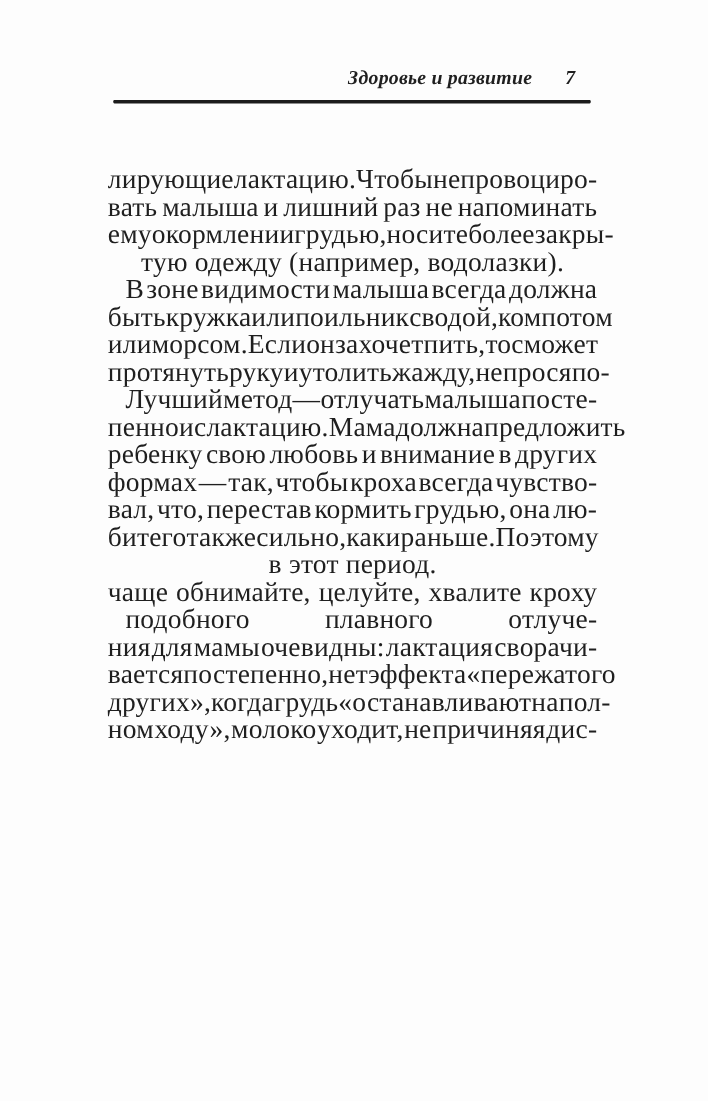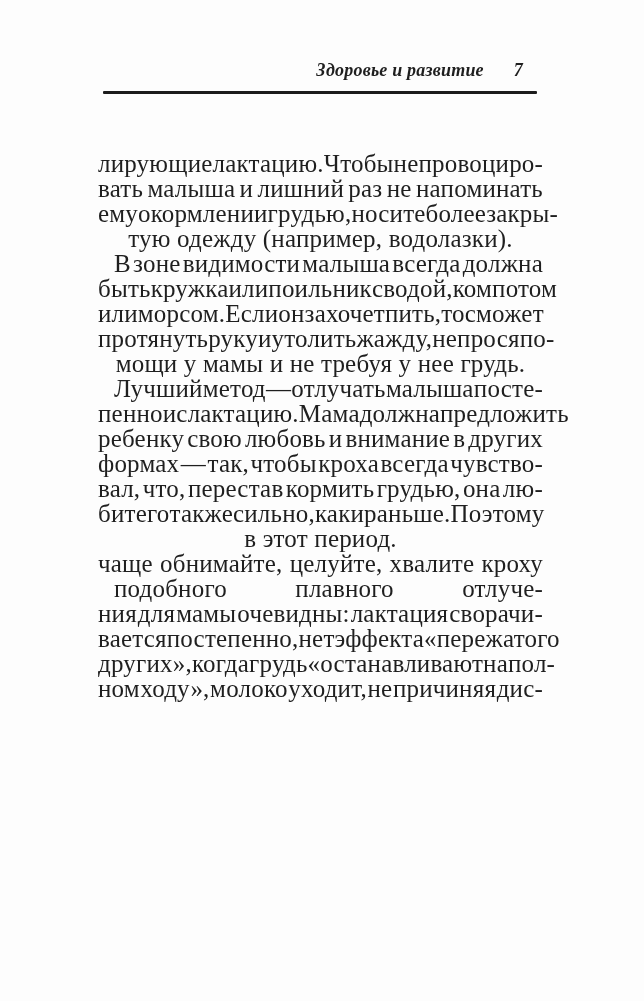--- a/index.html
+++ b/index.html
@@ -140,21 +140,20 @@
         <div class="line">
           <span>протянуть</span>
           <span>руку</span>
           <span>и</span>
           <span>утолить</span>
           <span>жажду,</span>
           <span>не</span>
           <span>прося</span>
           <span>по-</span>
         </div>
-        <div class="line last">мощи у мамы и не требуя у нее грудь.</div>
       </div>
       <div class="paragraph">
         <div class="line indent">
           <span>Лучший</span>
           <span>метод</span>
           <span>—</span>
           <span>отлучать</span>
           <span>малыша</span>
           <span>посте-</span>
         </div>

